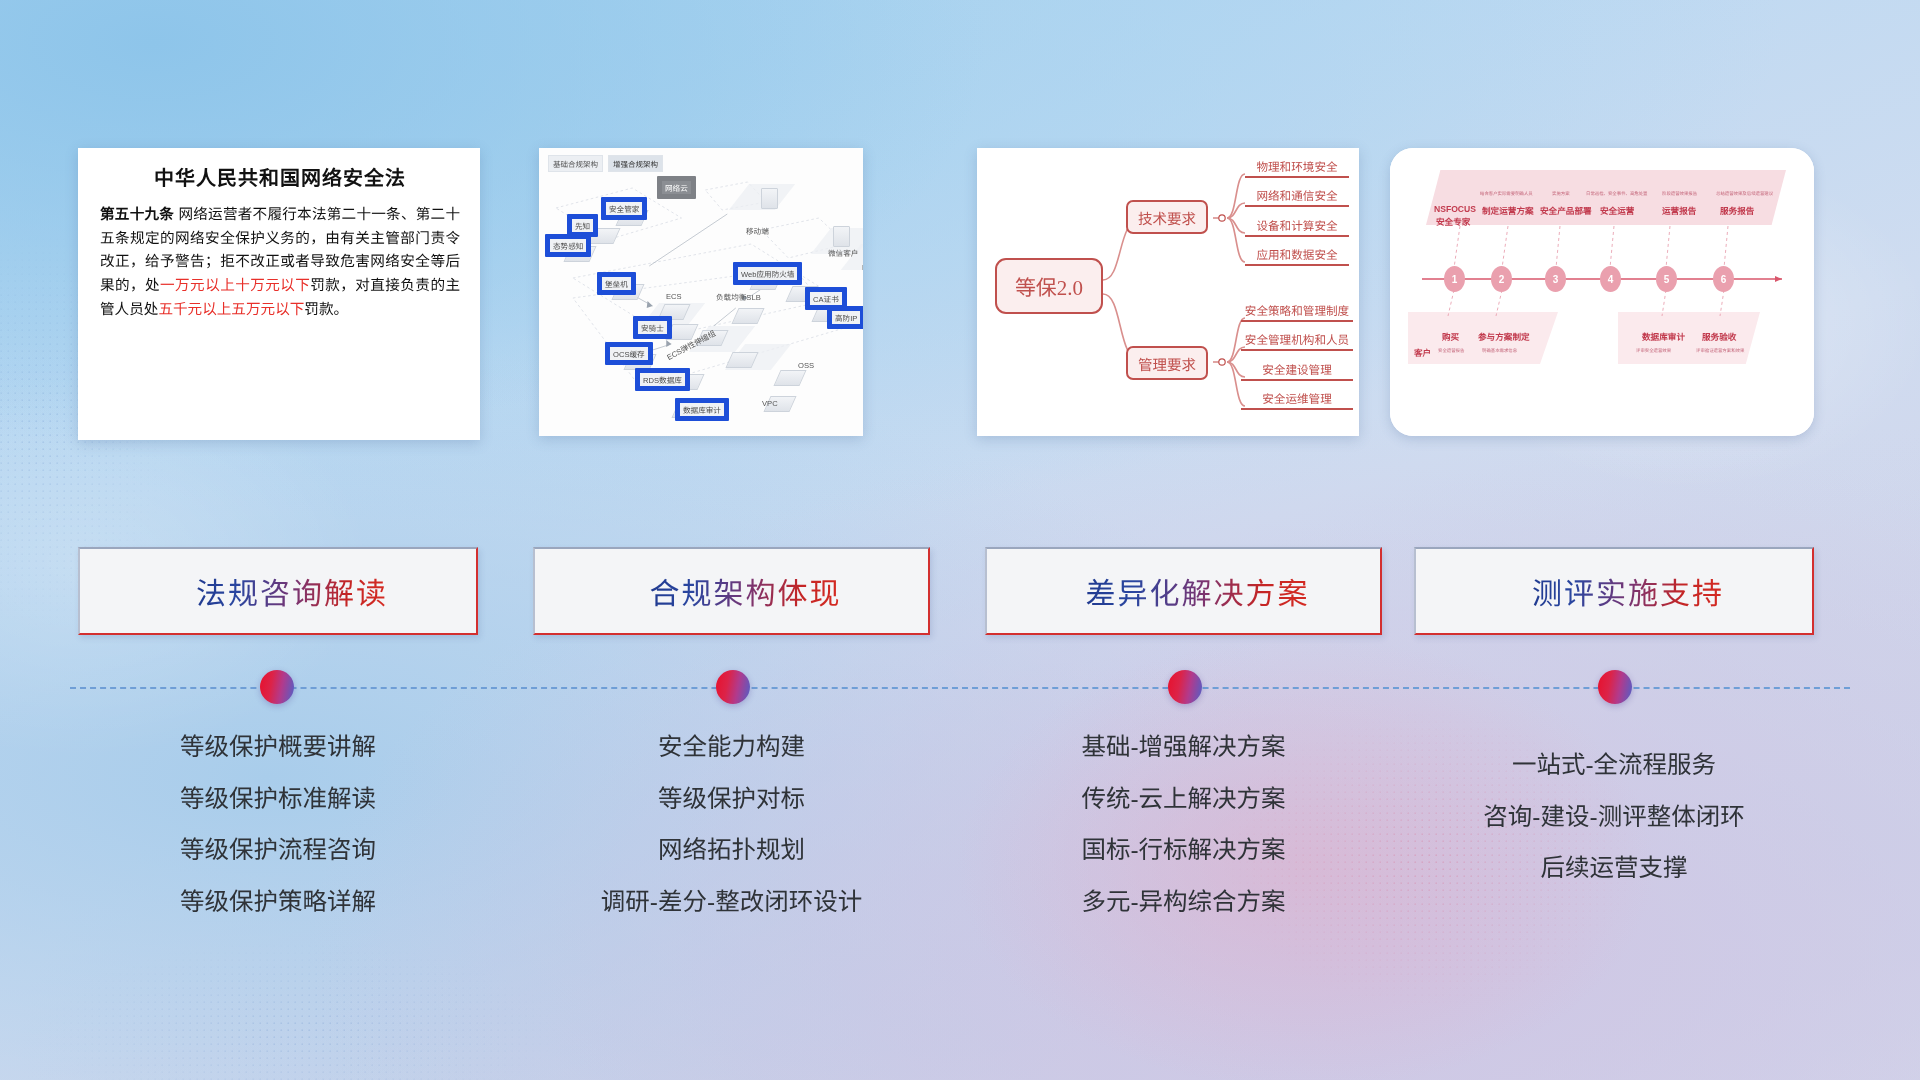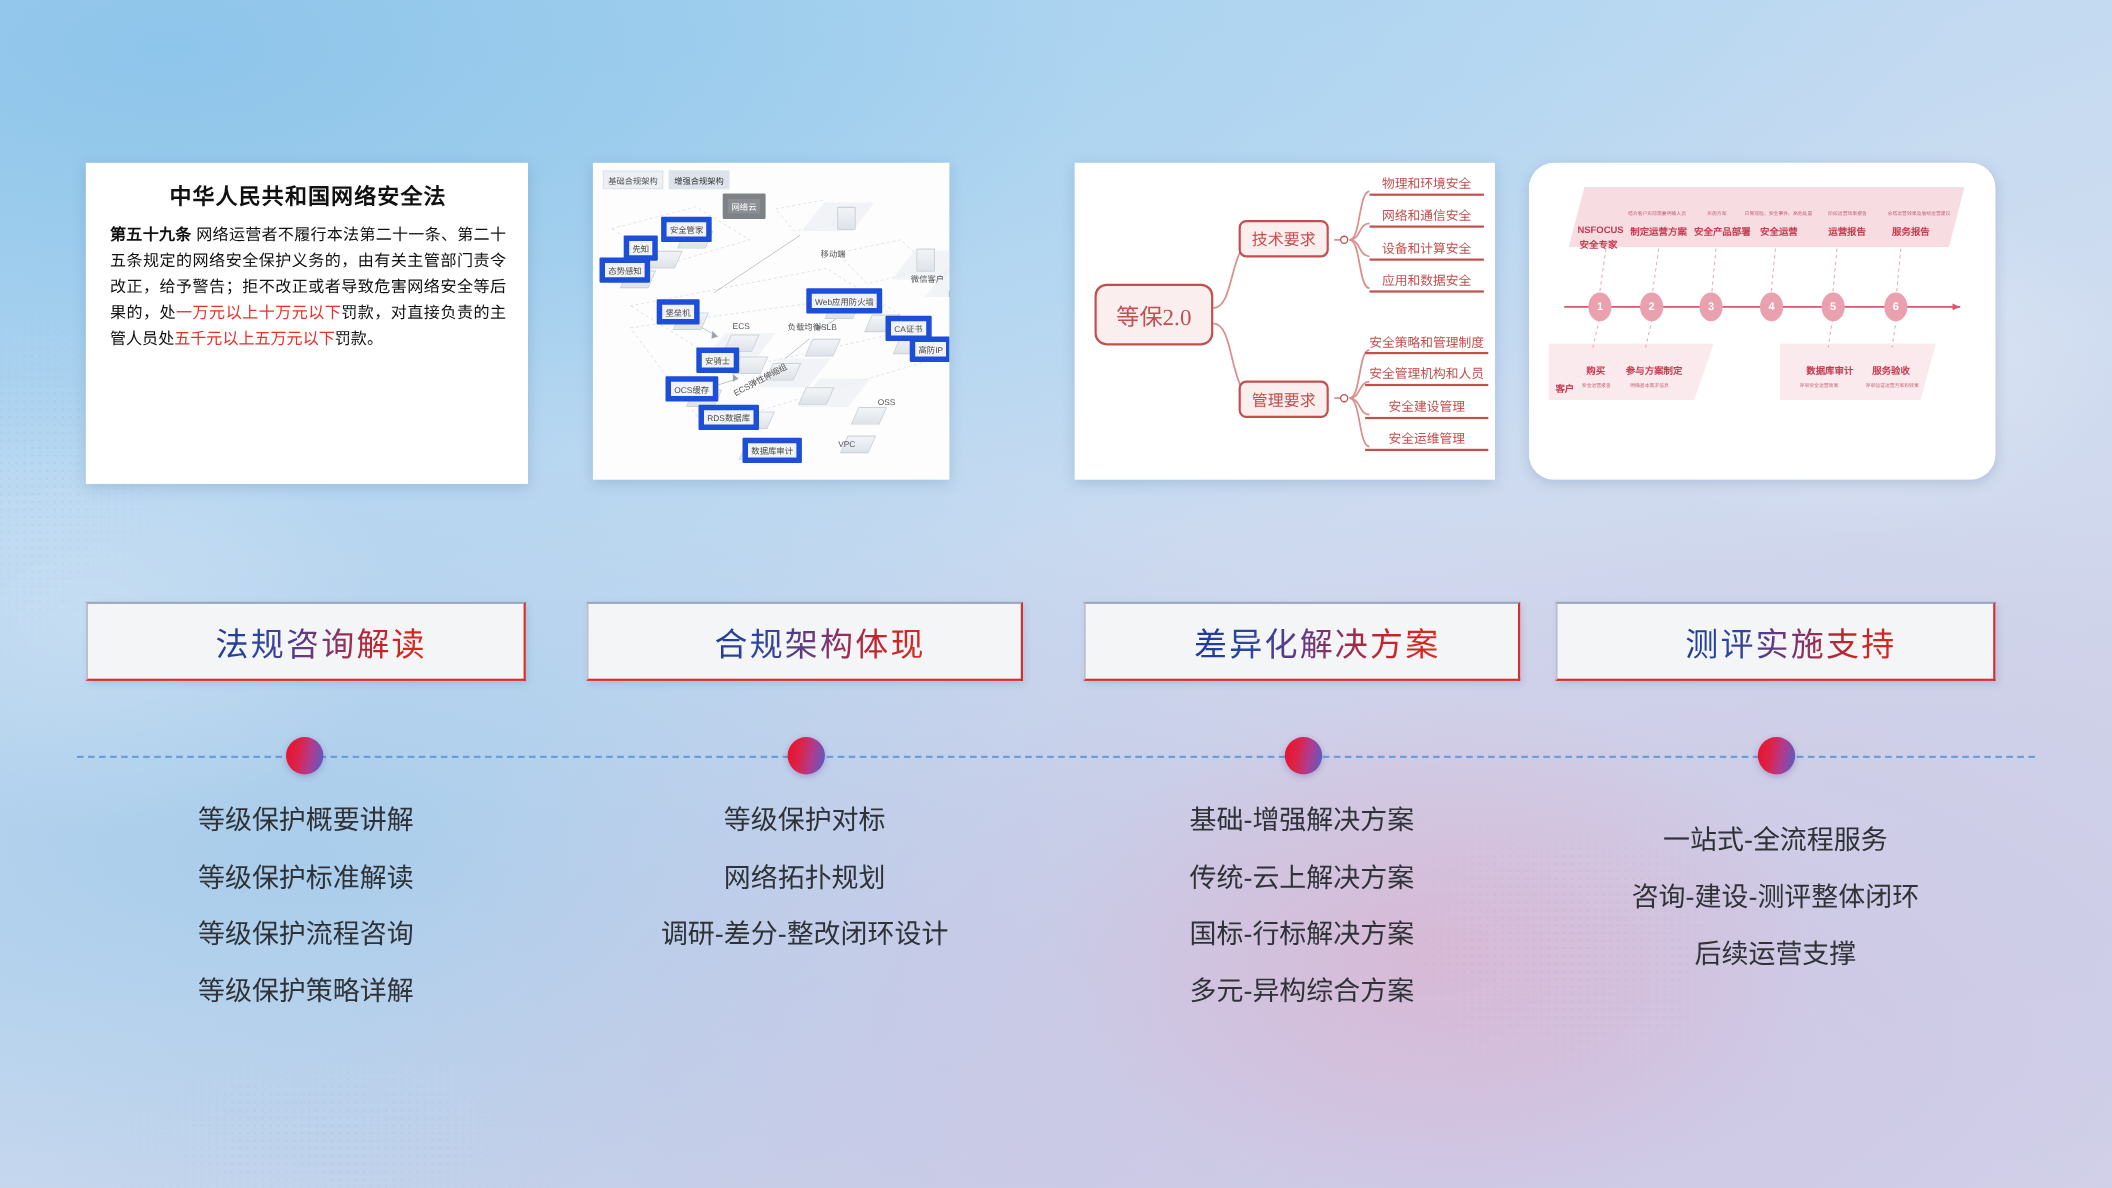--- a/index.html
+++ b/index.html
@@ -127,21 +127,21 @@
   .nsf .num {
     position:absolute; width:21px; height:26px; border-radius:50%;
     background:#eaa0ae; color:#fff; font-size:10px; font-weight:bold;
     display:flex; align-items:center; justify-content:center;
   }
   .nsf .person { position:absolute; color:#c23b4e; }
 
   
   .heads { position:absolute; top:547px; left:0; width:1920px; height:90px; }
   .head-box {
-    position:absolute; top:0; height:72px;
+    position:absolute; top:0; height:88px;
     background:#f4f5f7;
     border:2px solid #d32f2f;
     border-top-color:#9aa6bd; border-left-color:#b7bfd0;
     display:flex; align-items:center; justify-content:center;
     box-shadow:2px 3px 6px rgba(60,90,140,.16);
     padding-left:28px;
   }
   .head-box:nth-child(1) { left:78px;   width:400px; }
   .head-box:nth-child(2) { left:533px;  width:397px; }
   .head-box:nth-child(3) { left:985px;  width:397px; }
@@ -434,20 +434,21 @@
 </div>
 
 <div class="lists">
   <div class="list-col col1">
     <div class="li">等级保护概要讲解</div>
     <div class="li">等级保护标准解读</div>
     <div class="li">等级保护流程咨询</div>
     <div class="li">等级保护策略详解</div>
   </div>
   <div class="list-col col2">
+    <div class="li">安全能力构建</div>
     <div class="li">等级保护对标</div>
     <div class="li">网络拓扑规划</div>
     <div class="li">调研-差分-整改闭环设计</div>
   </div>
   <div class="list-col col3">
     <div class="li">基础-增强解决方案</div>
     <div class="li">传统-云上解决方案</div>
     <div class="li">国标-行标解决方案</div>
     <div class="li">多元-异构综合方案</div>
   </div>

